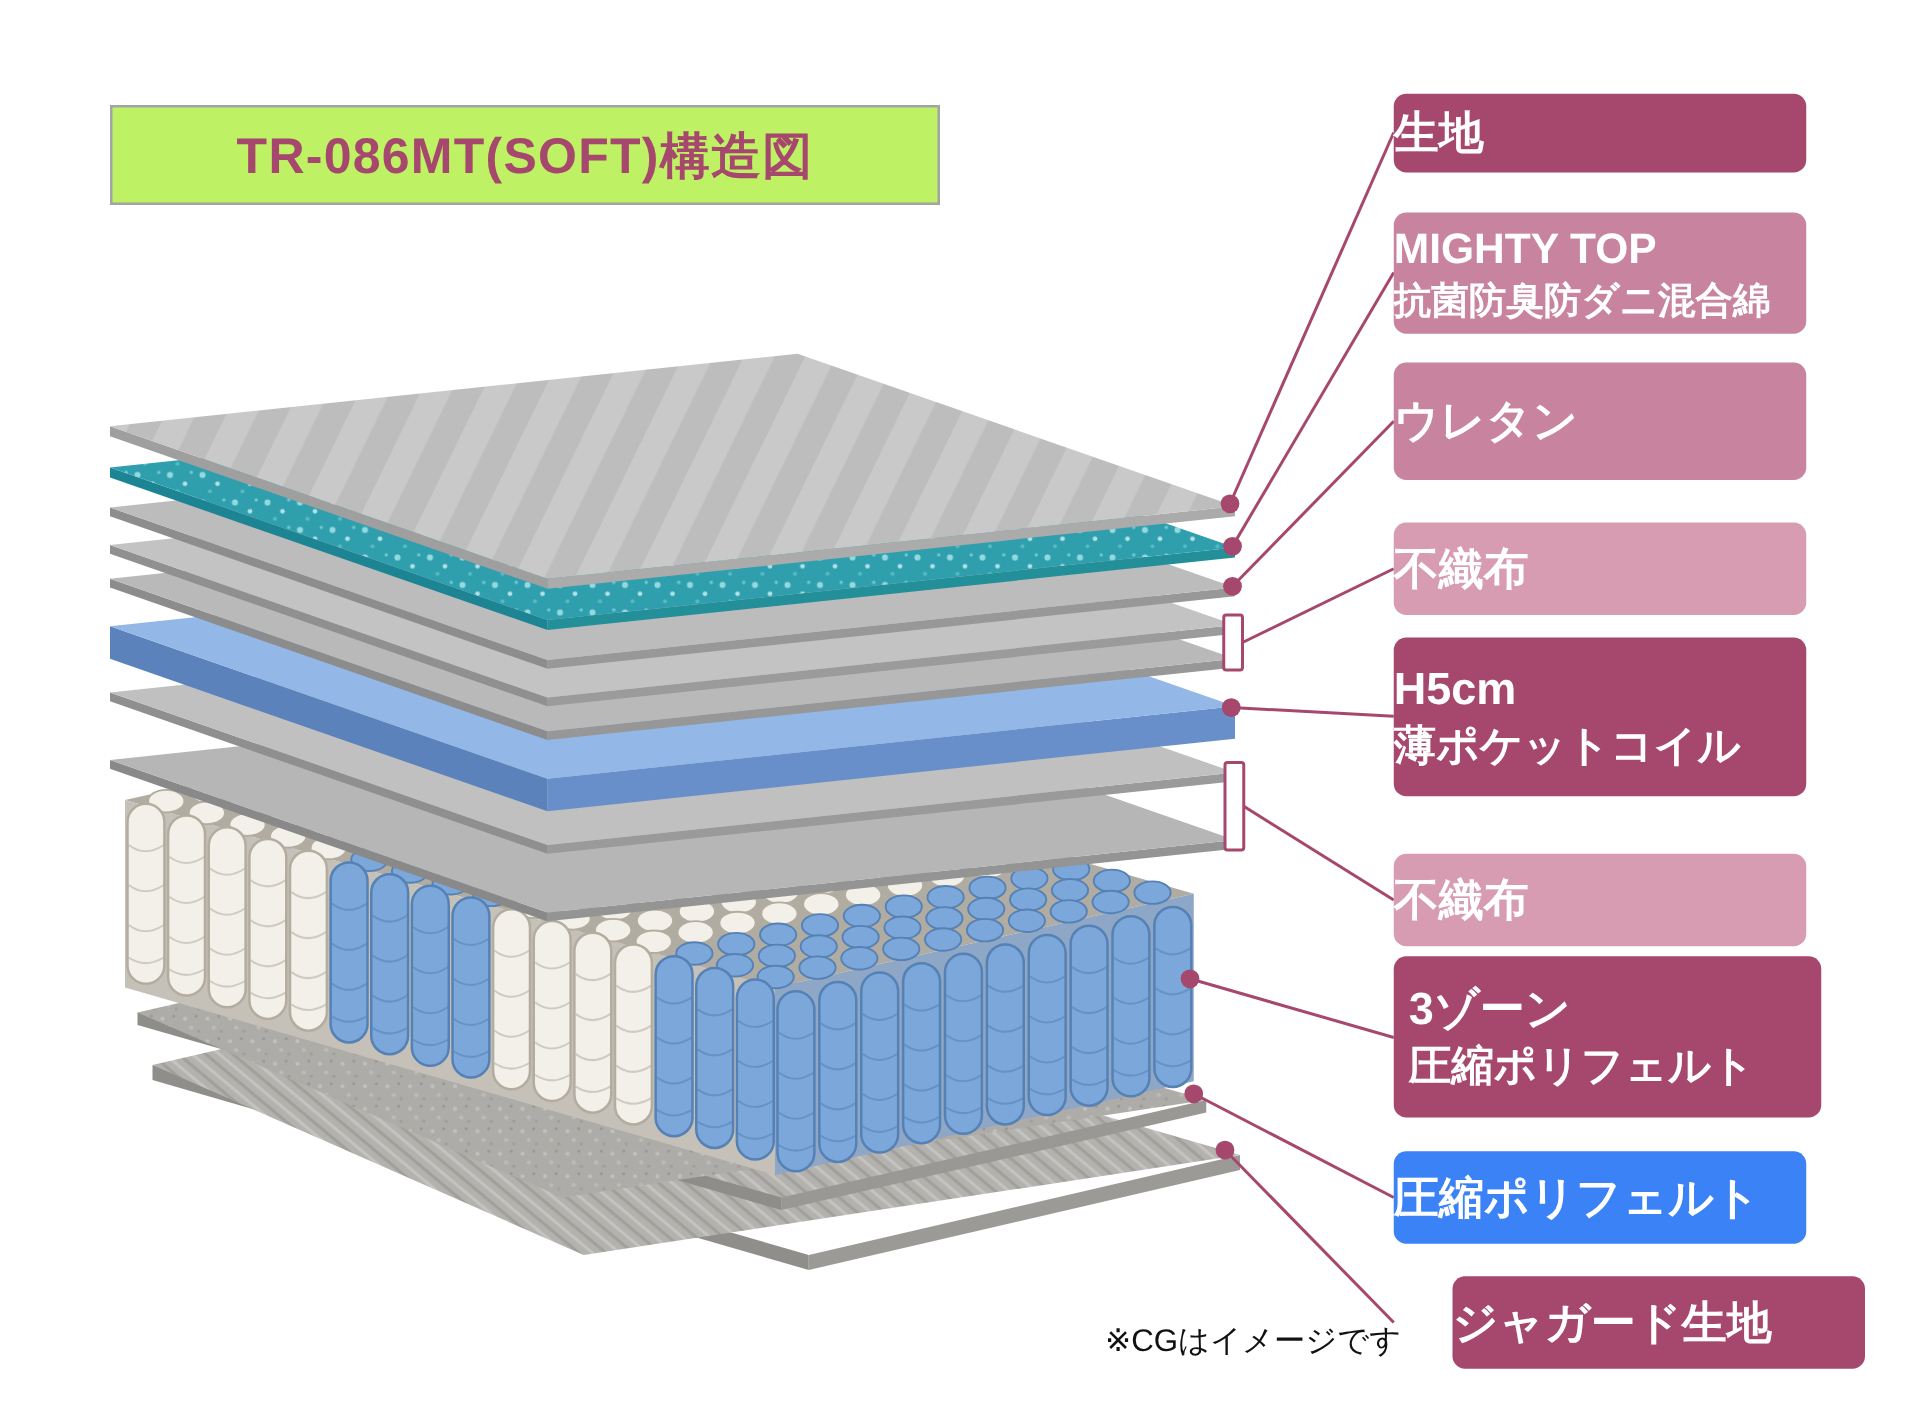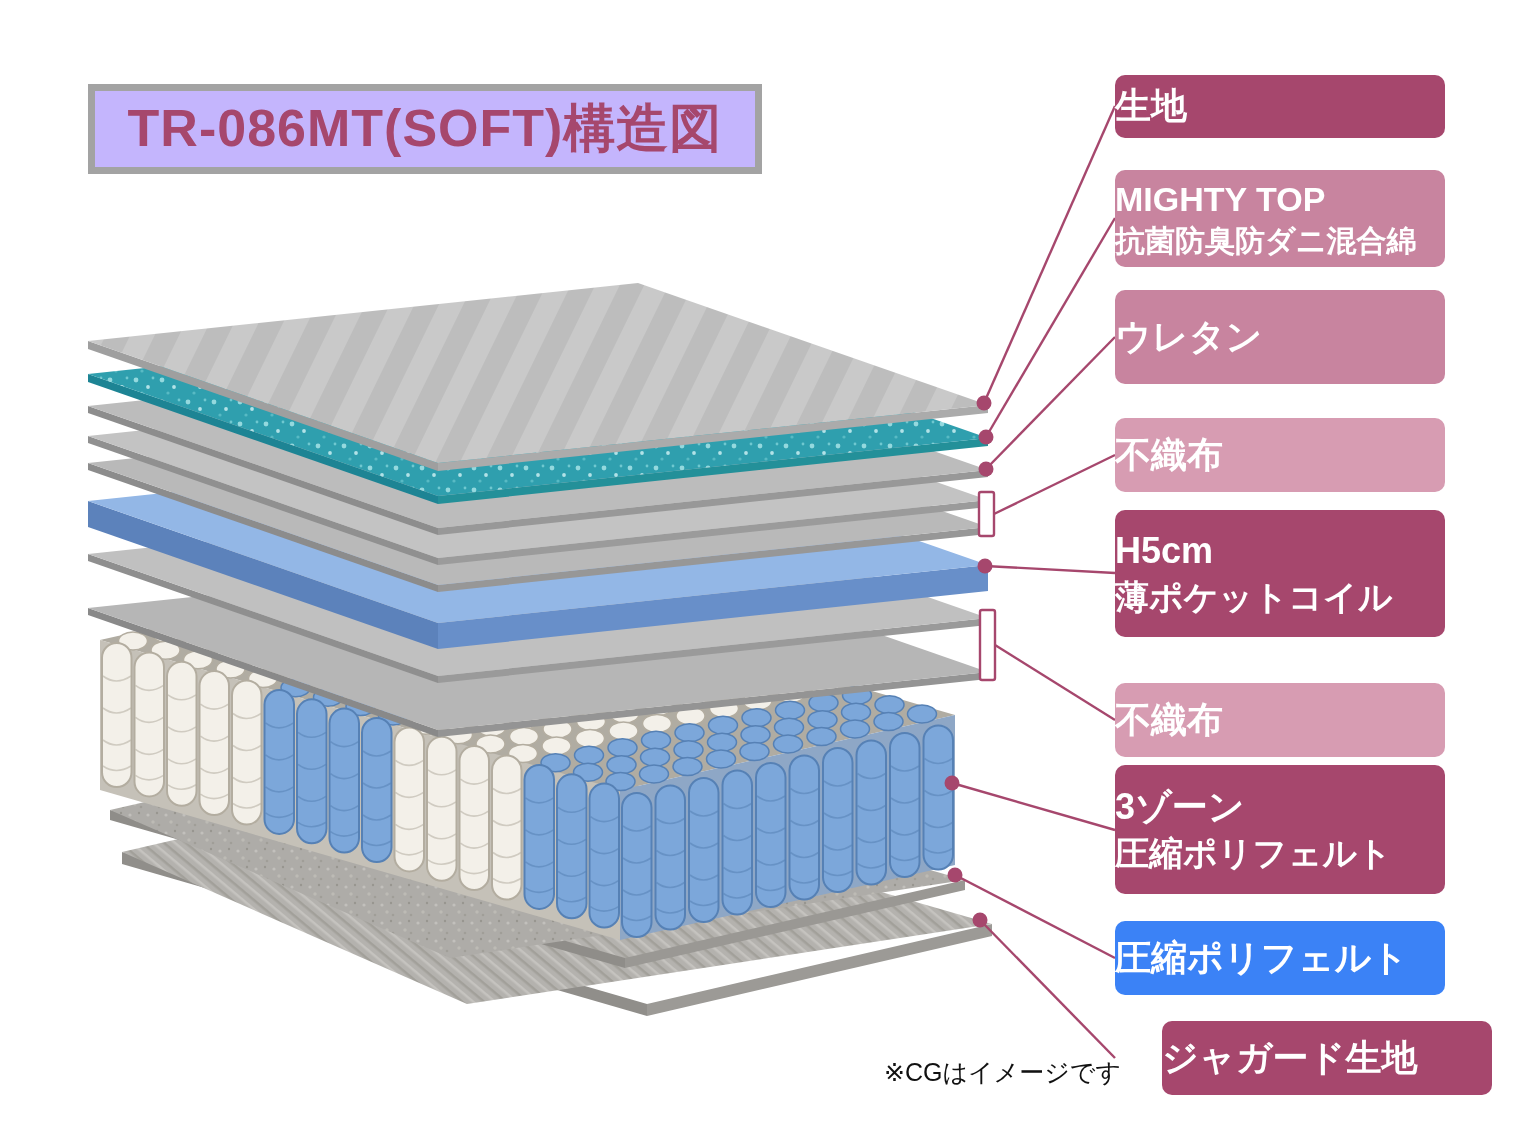--- a/index.html
+++ b/index.html
@@ -1,22 +1,22 @@
 <!DOCTYPE html>
 <html><head>
 <meta charset="utf-8">
 <style>
   html,body{margin:0;padding:0;background:#fff;}
   .stage{position:relative;width:1536px;height:1136px;overflow:hidden;background:#fff;
          font-family:"Liberation Sans","DejaVu Sans",sans-serif;}
   svg.illustration{position:absolute;left:0;top:0;}
   .title-box{position:absolute;left:88px;top:84px;width:660px;height:76px;
-             border:7px solid #a3a3a3;background:#c4b5fd;color:#a6476d;
+             border:2px solid #a3a3a3;background:#bef264;color:#a6476d;
              display:flex;align-items:center;justify-content:center;
-             font-size:52px;font-weight:700;letter-spacing:1px;}
+             font-size:40px;font-weight:700;letter-spacing:1px;}
   .label-box{position:absolute;left:1115px;width:330px;border-radius:10px;color:#fff;
              display:flex;flex-direction:column;align-items:flex-start;justify-content:center;
              text-align:center;font-weight:600;font-size:36px;line-height:1.3;}
   .label-box .sub{font-size:30px;}
   .label-box .sub2{font-size:34px;}
   .note{position:absolute;left:884px;top:1056px;font-size:25px;color:#111;font-weight:500;}
 </style>
 </head>
 <body>
 
@@ -352,21 +352,21 @@
 
   <div class="label-box" style="top: 510px; height: 127px; background: rgb(166, 71, 109);">
     <span>H5cm</span>
     <span class="sub2">薄ポケットコイル</span>
   </div>
 
   <div class="label-box" style="top: 683px; height: 74px; background: rgb(215, 156, 178);">
     <span>不織布</span>
   </div>
 
-  <div class="label-box" style="top: 765px; height: 129px; background: rgb(166, 71, 109);">
+  <div class="label-box" style="top: 765px; height: 129px; background: rgb(166, 71, 109); padding-left: 12px;">
     <span>3ゾーン</span>
     <span class="sub2">圧縮ポリフェルト</span>
   </div>
 
   <div class="label-box" style="top: 921px; height: 74px; background: #3b82f6;">
     <span>圧縮ポリフェルト</span>
   </div>
 
   <div class="label-box" style="top: 1021px; height: 74px; background: rgb(166, 71, 109); margin-left: 47px;">
     <span>ジャガード生地</span>

